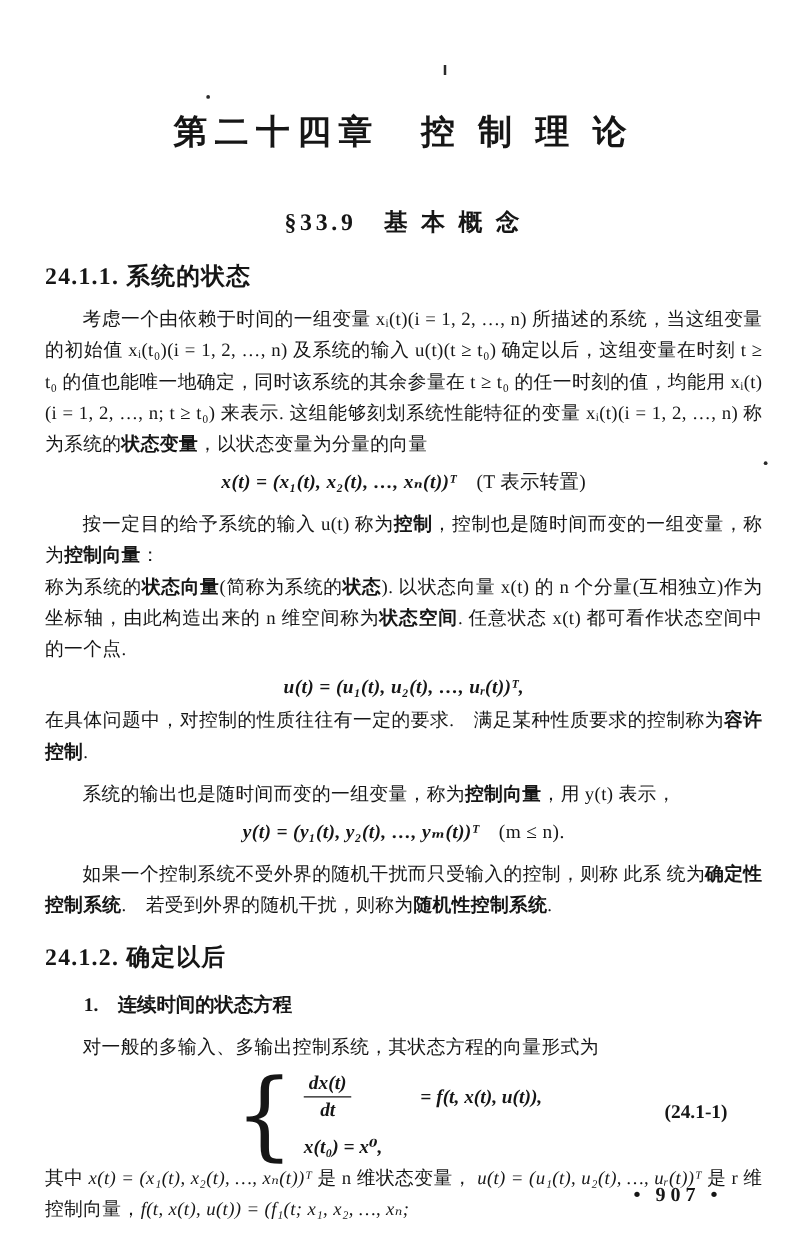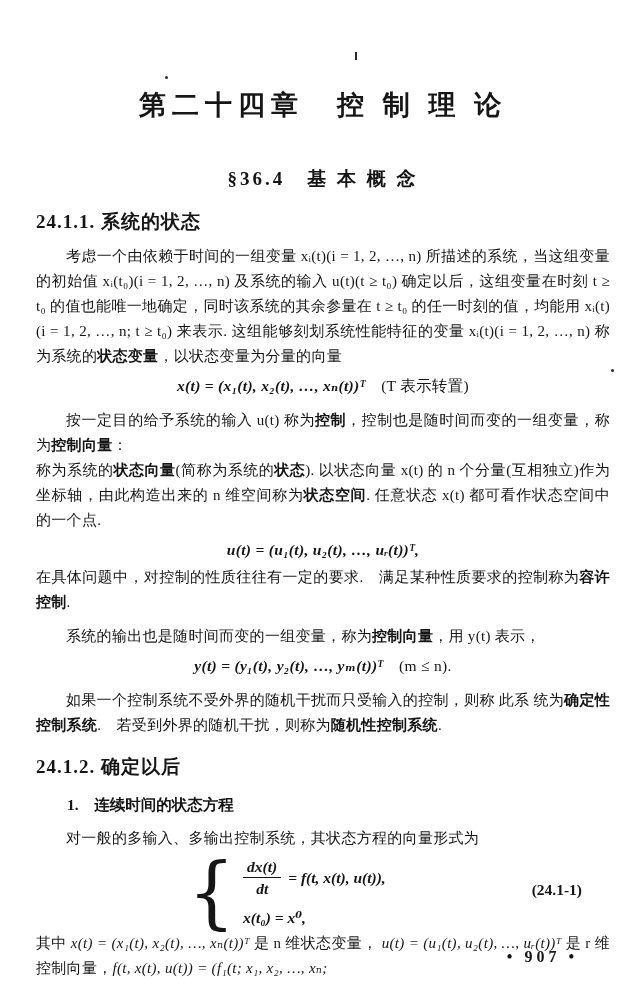--- a/index.html
+++ b/index.html
@@ -78,21 +78,21 @@
     line-height:1;
     transform:scaleY(1.05);
     font-family:"DejaVu Serif",serif;
   }
   .eq-lines{
     margin-left:8px;
     font-size:15.5px;
     font-style:italic;
     font-weight:600;
   }
-  .eq-line1{display:flex;align-items:center;line-height:1;}
+  .eq-line1{display:flex;align-items:center;line-height:1;gap:48px;}
   .frac{display:inline-flex;flex-direction:column;align-items:center;margin-right:7px;}
   .frac .num{padding:0 4px 2px 4px;line-height:1.1;}
   .frac .bar{border-top:1.6px solid #161616;width:100%;height:0;}
   .frac .den{padding:2px 4px 0 4px;line-height:1.1;}
   .eq-line2{margin-top:13px;line-height:1;}
   .eq-label{
     position:absolute;
     right:28px;top:50%;
     transform:translateY(-60%);
     font-size:15.5px;
@@ -114,21 +114,21 @@
 <body>
 
 <div class="page">
 
   <div class="speck s1"></div>
   <div class="speck s2"></div>
   <div class="speck s3"></div>
 
   <h1 class="chapter-title">第二十四章　控 制 理 论</h1>
 
-  <h2 class="section-title">§36.4　基 本 概 念</h2>
+  <h2 class="section-title">§33.9　基 本 概 念</h2>
 
   <h3 class="sub-heading">24.1.1. 系统的状态</h3>
 
   <p class="body indent"><span>考虑一个由依赖于时间的一组变量 xᵢ(t)(i = 1, 2, …, n) 所描述的系统，当这组变量的初始值 xᵢ(t₀)(i = 1, 2, …, n) 及系统的输入 u(t)(t ≥ t₀) 确定以后，这组变量在时刻 t ≥ t₀ 的值也能唯一地确定，同时该系统的其余参量在 t ≥ t₀ 的任一时刻的值，均能用 xᵢ(t)(i = 1, 2, …, n; t ≥ t₀) 来表示. 这组能够刻划系统性能特征的变量 xᵢ(t)(i = 1, 2, …, n) 称为系统的</span><b>状态变量</b><span>，以状态变量为分量的向量</span></p>
 
   <div class="formula"><span class="math">x(t) = (x₁(t), x₂(t), …, xₙ(t))ᵀ</span><span class="note">　(T 表示转置)</span></div>
 
   <p class="body indent"><span>按一定目的给予系统的输入 u(t) 称为</span><b>控制</b><span>，控制也是随时间而变的一组变量，称为</span><b>控制向量</b><span>：</span></p>
 
   <p class="body flow"><span>称为系统的</span><b>状态向量</b><span>(简称为系统的</span><b>状态</b><span>). 以状态向量 x(t) 的 n 个分量(互相独立)作为坐标轴，由此构造出来的 n 维空间称为</span><b>状态空间</b><span>. 任意状态 x(t) 都可看作状态空间中的一个点.</span></p>

